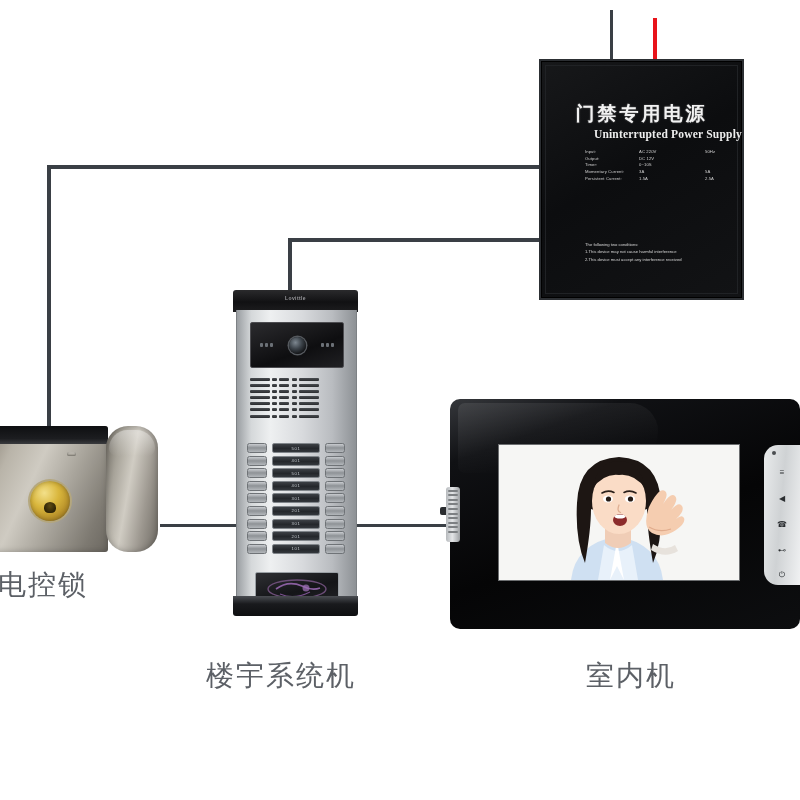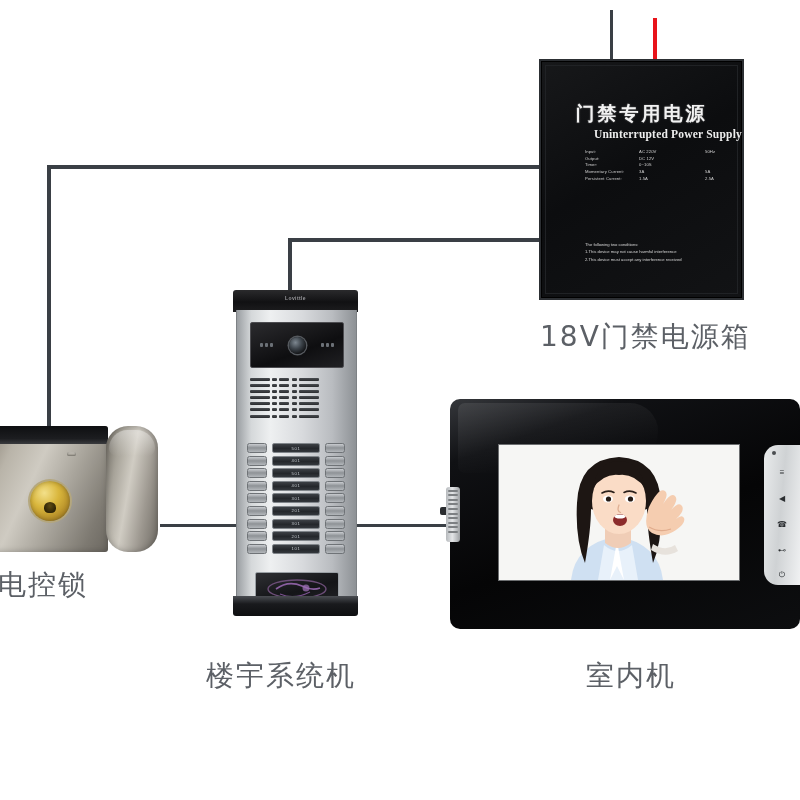--- a/index.html
+++ b/index.html
@@ -475,18 +475,17 @@
         <div class="dot"></div>
         <div class="bkey" style="top:22px;">≡</div>
         <div class="bkey" style="top:48px;">◀</div>
         <div class="bkey" style="top:74px;">☎</div>
         <div class="bkey" style="top:100px;">⊷</div>
         <div class="bkey" style="top:124px;">⏻</div>
       </div>
     </div>
   </div>
 
-  <div class="caption" style="left:540px;top:318px;">18V门禁电源箱</div>
   <div class="caption" style="left:-2px;top:566px;">电控锁</div>
   <div class="caption" style="left:586px;top:657px;">室内机</div>
   <div class="caption" style="left:206px;top:657px;">楼宇系统机</div>
 
 </div>
 
 </body></html>

